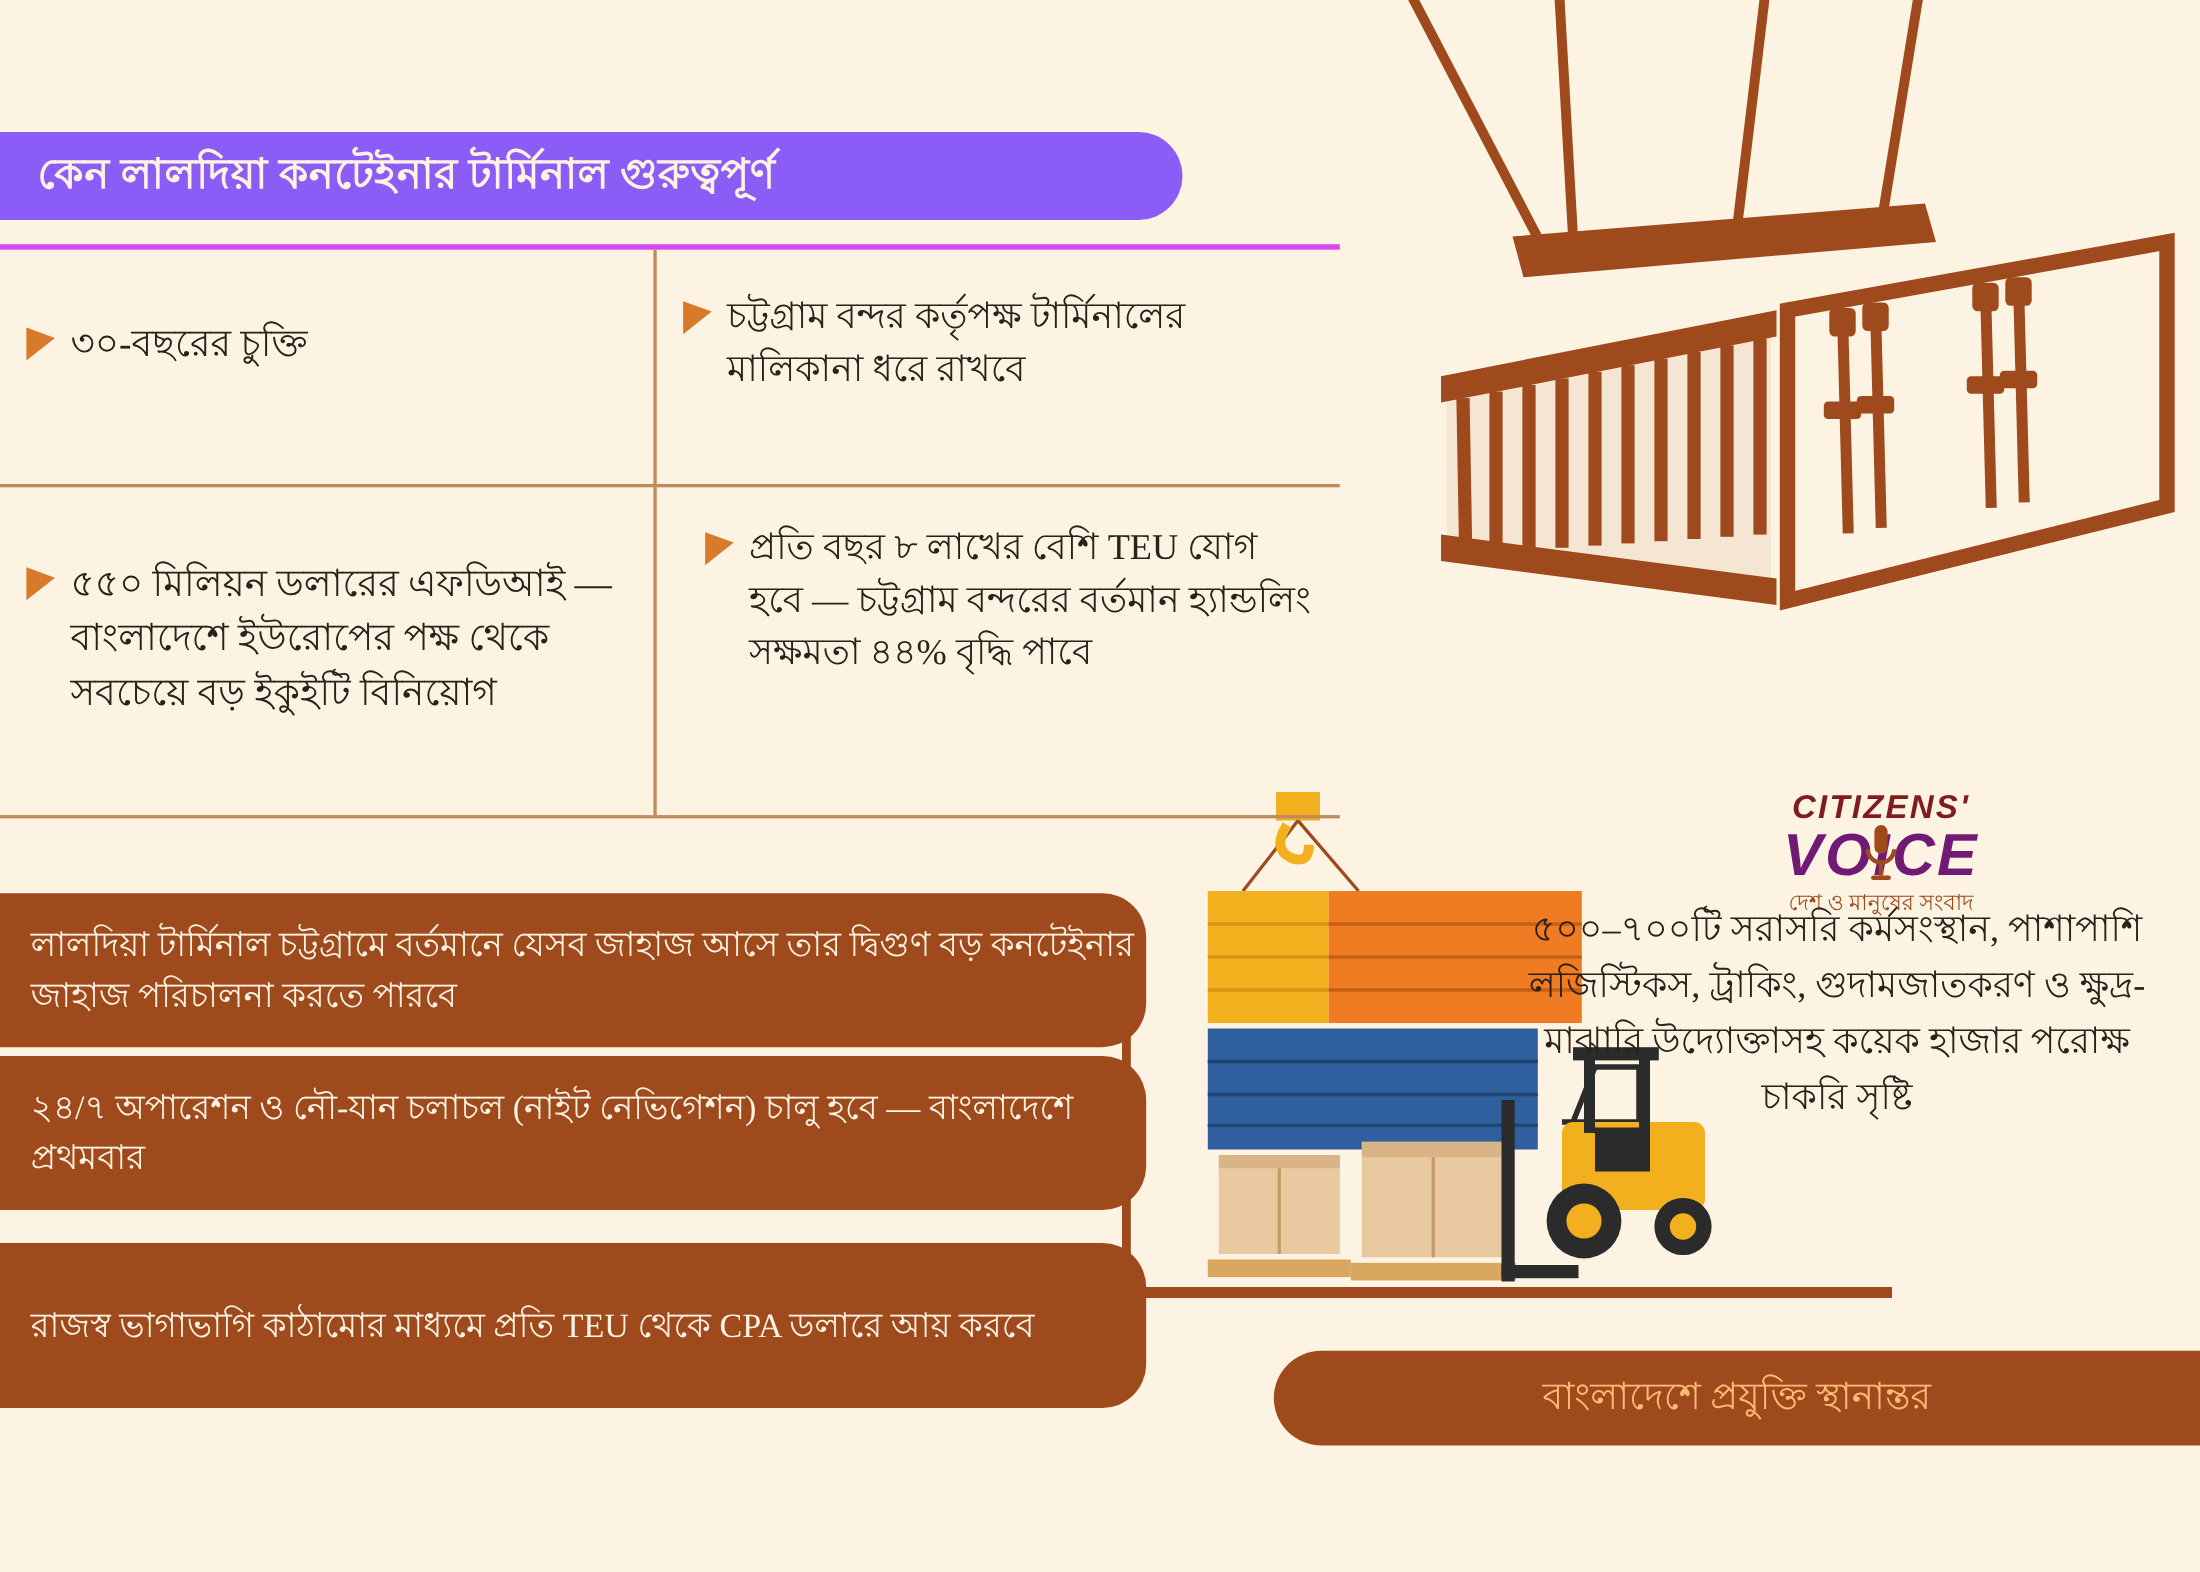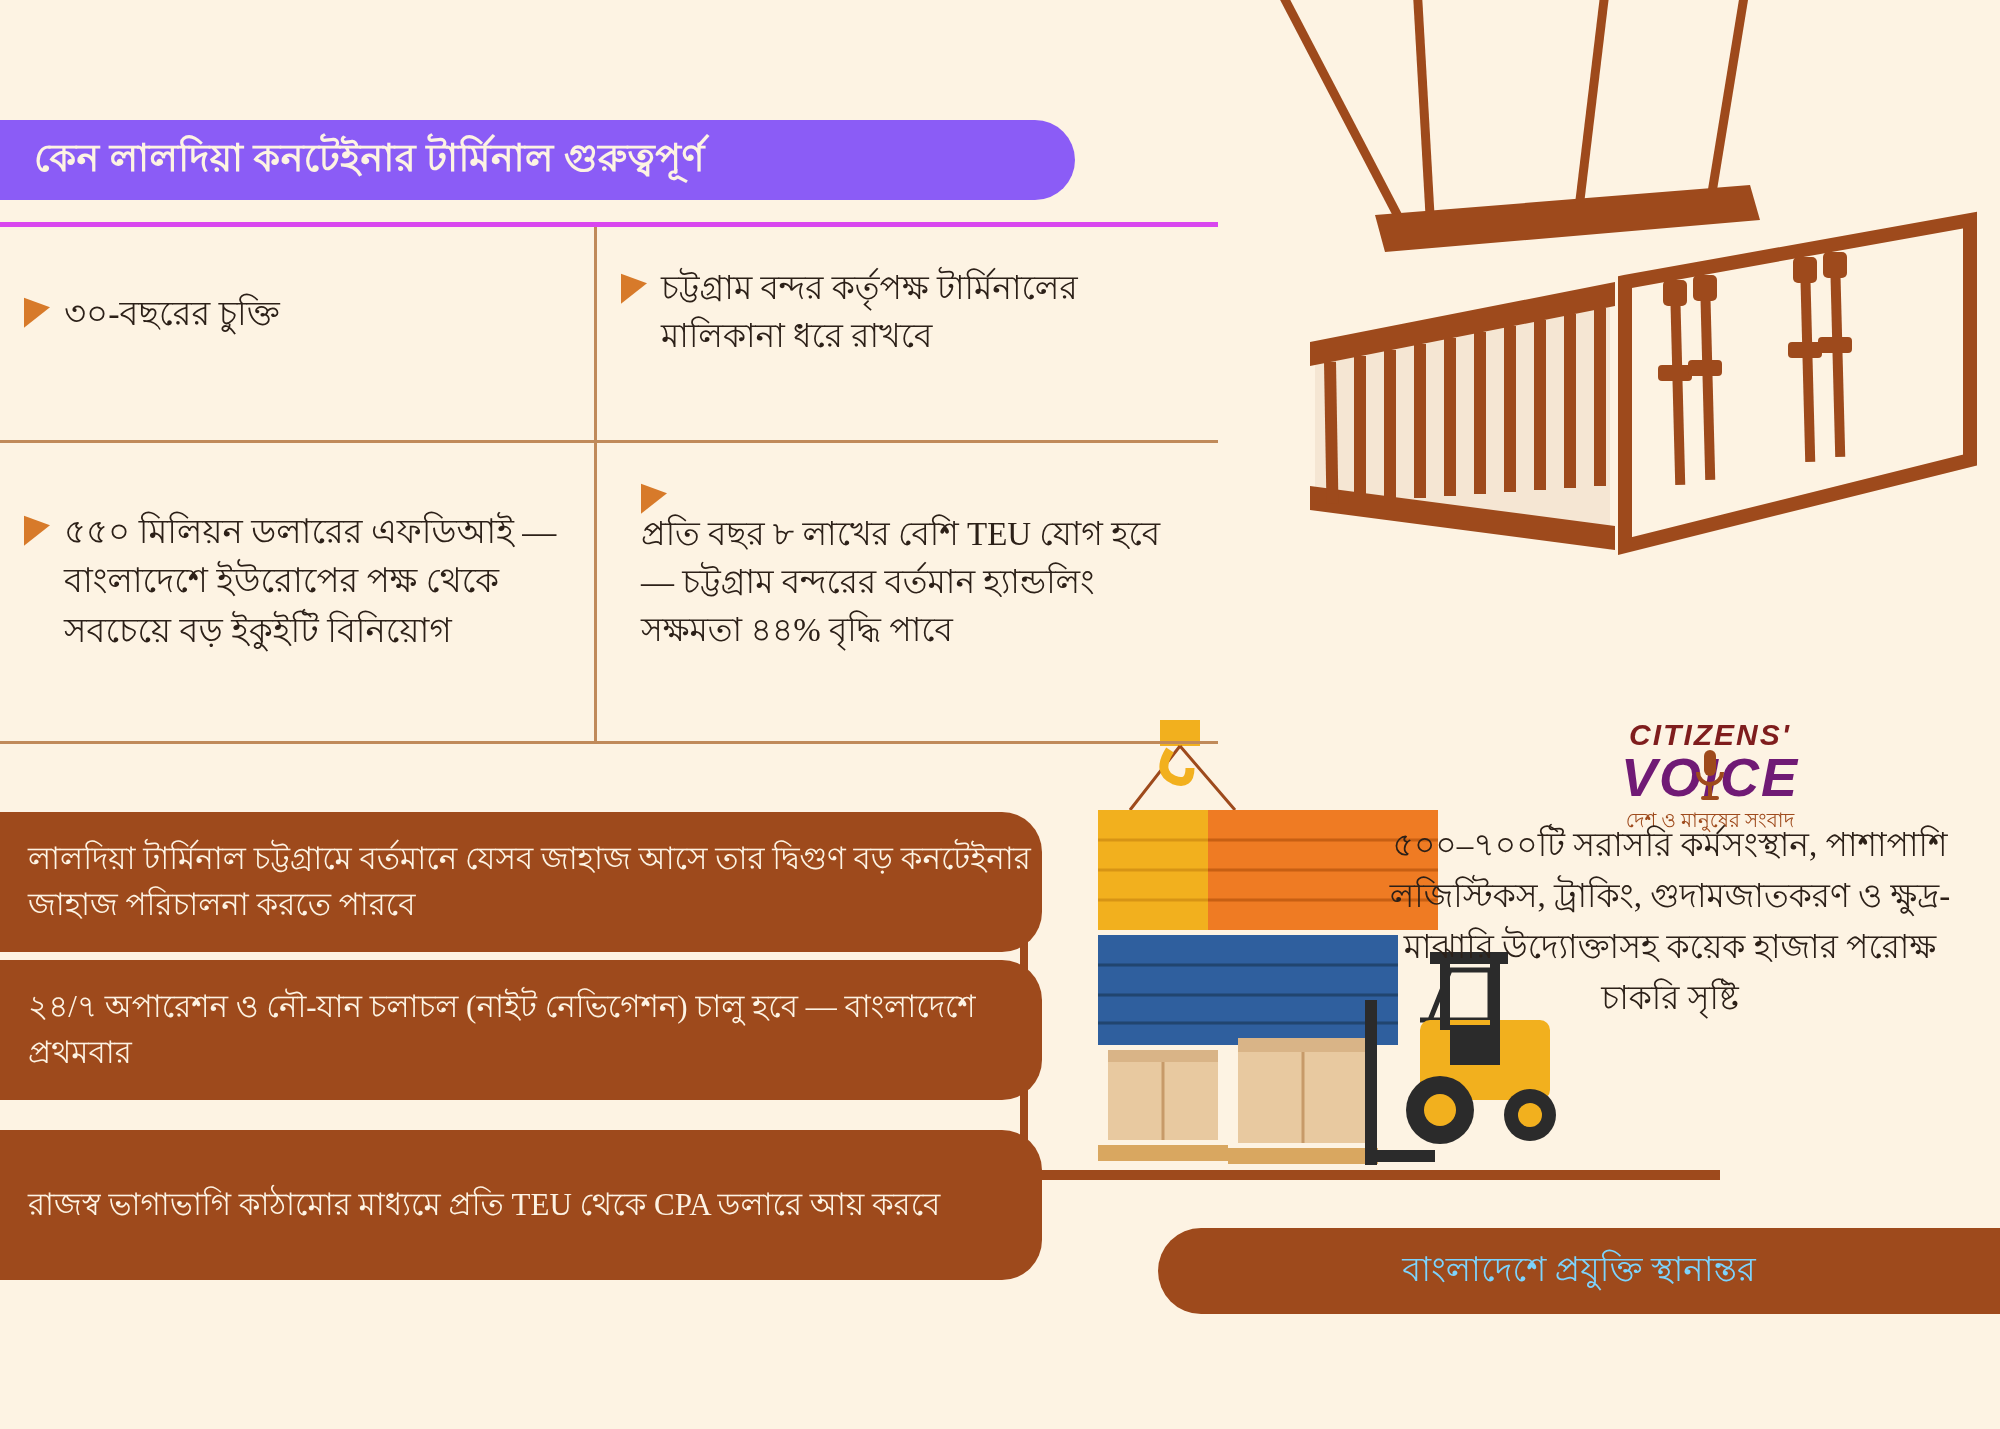--- a/index.html
+++ b/index.html
@@ -33,21 +33,21 @@
   }
   .cellbox{position:absolute;display:flex;align-items:flex-start;}
   .cell-a{left:0;top:0;width:594px;height:213px;}
   .cell-b{left:597px;top:0;width:621px;height:213px;}
   .cell-c{left:0;top:216px;width:594px;height:306px;margin-top:28px;}
   .cell-d{left:597px;top:216px;width:621px;height:306px;}
   .cellinner{display:flex;align-items:flex-start;padding:0 24px;width:100%;box-sizing:border-box;}
   .cell-a .cellinner{padding-top:62px;}
   .cell-b .cellinner{padding-top:38px;}
   .cell-c .cellinner{padding-top:36px;}
-  .cell-d .cellinner{padding-top:32px;padding-left:44px;flex-direction:column;}
+  .cell-d .cellinner{padding-top:32px;padding-left:44px;}
   .arrow{
     flex:0 0 auto;margin-right:14px;margin-top:6px;
     width:0;height:0;
     border-top:15px solid transparent;
     border-bottom:15px solid transparent;
     border-left:26px solid #d77a2a;
     transform:skewY(-12deg);
   }
   .celltext{
     color:#2c2018;font-size:33px;line-height:1.45;
@@ -67,21 +67,21 @@
   
   #right-text{
     position:absolute;left:1370px;top:820px;width:600px;
     text-align:center;color:#2c2018;font-size:33px;line-height:1.55;
   }
   
   #bottom-pill{
     position:absolute;left:1158px;top:1228px;width:842px;height:86px;
     background:#9e4a1c;border-radius:43px 0 0 43px;
     display:flex;align-items:center;justify-content:center;
-    color:#7dd3fc;font-size:34px;
+    color:#fdba74;font-size:34px;
   }
   
   #logo{
     position:absolute;left:1560px;top:718px;width:300px;text-align:center;
   }
   #logo .citizens{
     color:#7f1d1d;font-style:italic;font-weight:bold;font-size:30px;letter-spacing:2px;
     font-family:"Liberation Sans",sans-serif;
   }
   #logo .voice{

